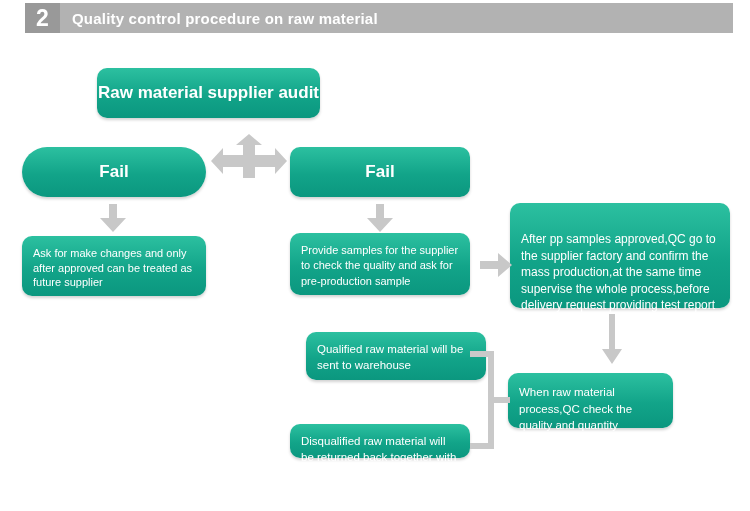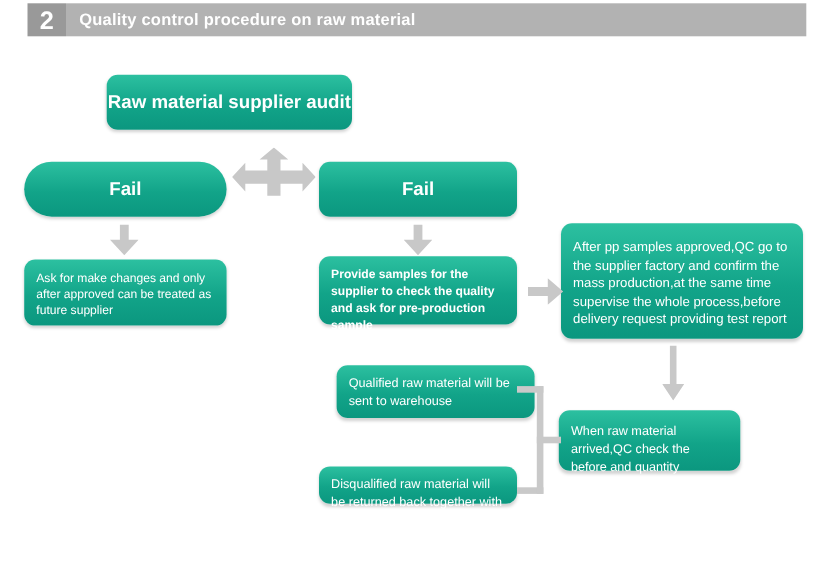--- a/index.html
+++ b/index.html
@@ -23,22 +23,22 @@
   .node {
     position:absolute; box-sizing:border-box; color:#ffffff;
     background:linear-gradient(180deg,#2cc0a0 0%, #12a489 55%, #0b977f 100%);
     border-radius:10px; box-shadow:0 2px 3px rgba(0,0,0,0.18);
   }
   .node.center { display:flex; align-items:center; justify-content:center; font-weight:bold; }
   .node-audit   { left:97px;  top:68px;  width:223px; height:50px; font-size:17px; }
   .node-fail    { left:22px;  top:147px; width:184px; height:50px; font-size:17px;border-radius:25px; }
   .node-pass    { left:290px; top:147px; width:180px; height:50px; font-size:17px; }
   .node-fail-action { left:22px; top:236px; width:184px; height:60px; font-size:11px; font-weight:normal; padding:10px 11px; line-height:1.32; }
-  .node-provide { left:290px; top:233px; width:180px; height:62px; font-size:11px; font-weight:bold; padding:10px 11px; line-height:1.4; }
-  .node-pp      { left:510px; top:203px; width:220px; height:105px; font-size:12px; padding:13px 11px; line-height:1.38; }
+  .node-provide { left:290px; top:233px; width:180px; height:62px; font-size:11px; font-weight:normal; padding:10px 11px; line-height:1.4; }
+  .node-pp      { left:510px; top:203px; width:220px; height:105px; font-size:12px; padding:28px 11px; line-height:1.38; }
   .node-qualified    { left:306px; top:332px; width:180px; height:48px; font-size:11.5px; padding:9px 11px;  line-height:1.4; }
   .node-disqualified { left:290px; top:424px; width:180px; height:34px; font-size:11.5px; padding:9px 11px;  line-height:1.4; }
   .node-arrived { left:508px; top:373px; width:165px; height:55px; font-size:11.5px; padding:11px 11px; line-height:1.45; }
   
   .arr { position:absolute; }
   .arr svg { display:block; }
   .arr-three { left:211px; top:134px; }
   .arr-fail-down { left:100px; top:204px; }
   .arr-pass-down { left:367px; top:204px; }
   .arr-provide-right { left:480px; top:253px; }
@@ -64,21 +64,21 @@
   <div class="hdr-bar">Quality control procedure on raw material</div>
 
   <div class="node center node-audit">Raw material supplier audit</div>
   <div class="node center node-fail">Fail</div>
   <div class="node center node-pass">Fail</div>
   <div class="node node-fail-action">Ask for make changes and only after approved can be treated as future supplier</div>
   <div class="node node-provide">Provide samples for the supplier to check the quality and ask for pre-production sample</div>
   <div class="node node-pp">After pp samples approved,QC go to the supplier factory and confirm the mass production,at the same time supervise the whole process,before delivery request providing  test report</div>
   <div class="node node-qualified">Qualified raw material will be sent to warehouse</div>
   <div class="node node-disqualified">Disqualified raw material will be returned back together with report</div>
-  <div class="node node-arrived">When raw material arrived,QC check the before and quantity</div>
+  <div class="node node-arrived">When raw material process,QC check the quality and quantity</div>
 
   <div class="arr arr-three">
     <svg width="76" height="48" viewBox="0 0 76 48" xmlns="http://www.w3.org/2000/svg">
       <path fill="#c8c8c8" d="M38 0 L51 11 L44 11 L44 21 L64 21 L64 14 L76 27 L64 40 L64 33 L44 33 L44 44 L32 44 L32 33 L12 33 L12 40 L0 27 L12 14 L12 21 L32 21 L32 11 L25 11 Z"></path>
     </svg>
   </div>
 
   <div class="arr arr-fail-down">
     <svg width="26" height="28" viewBox="0 0 26 28" xmlns="http://www.w3.org/2000/svg">
       <path fill="#c8c8c8" d="M9 0 H17 V14 H26 L13 28 L0 14 H9 Z"></path>

